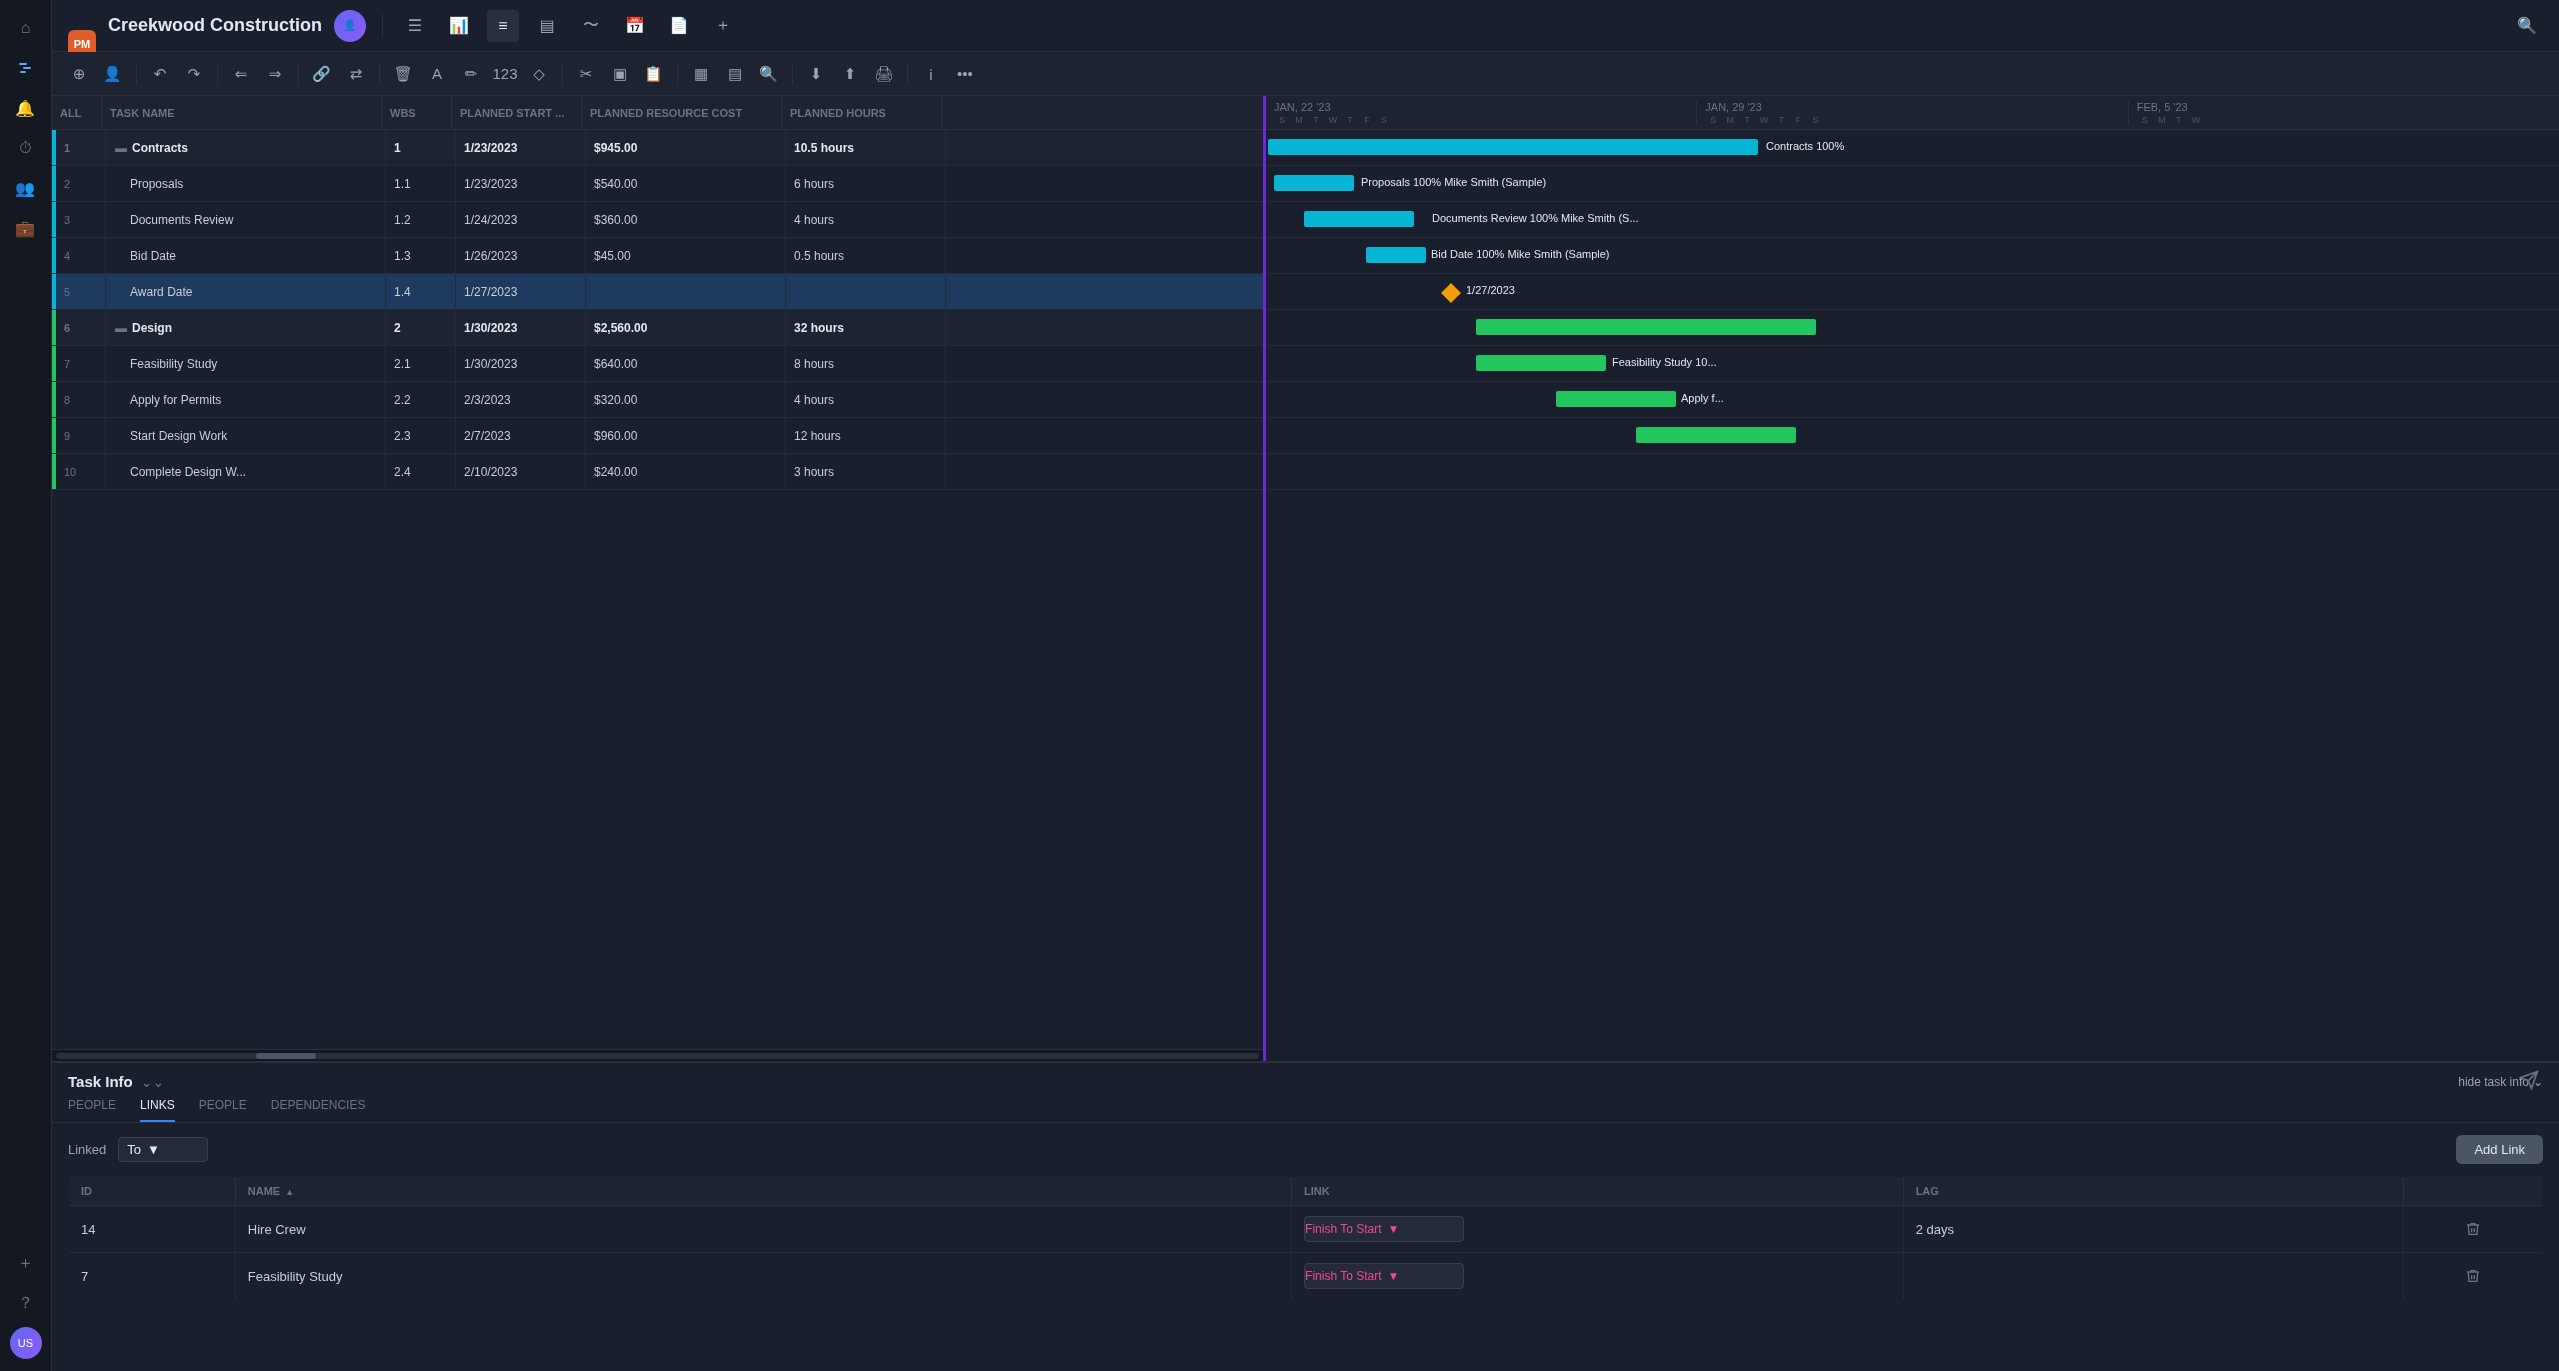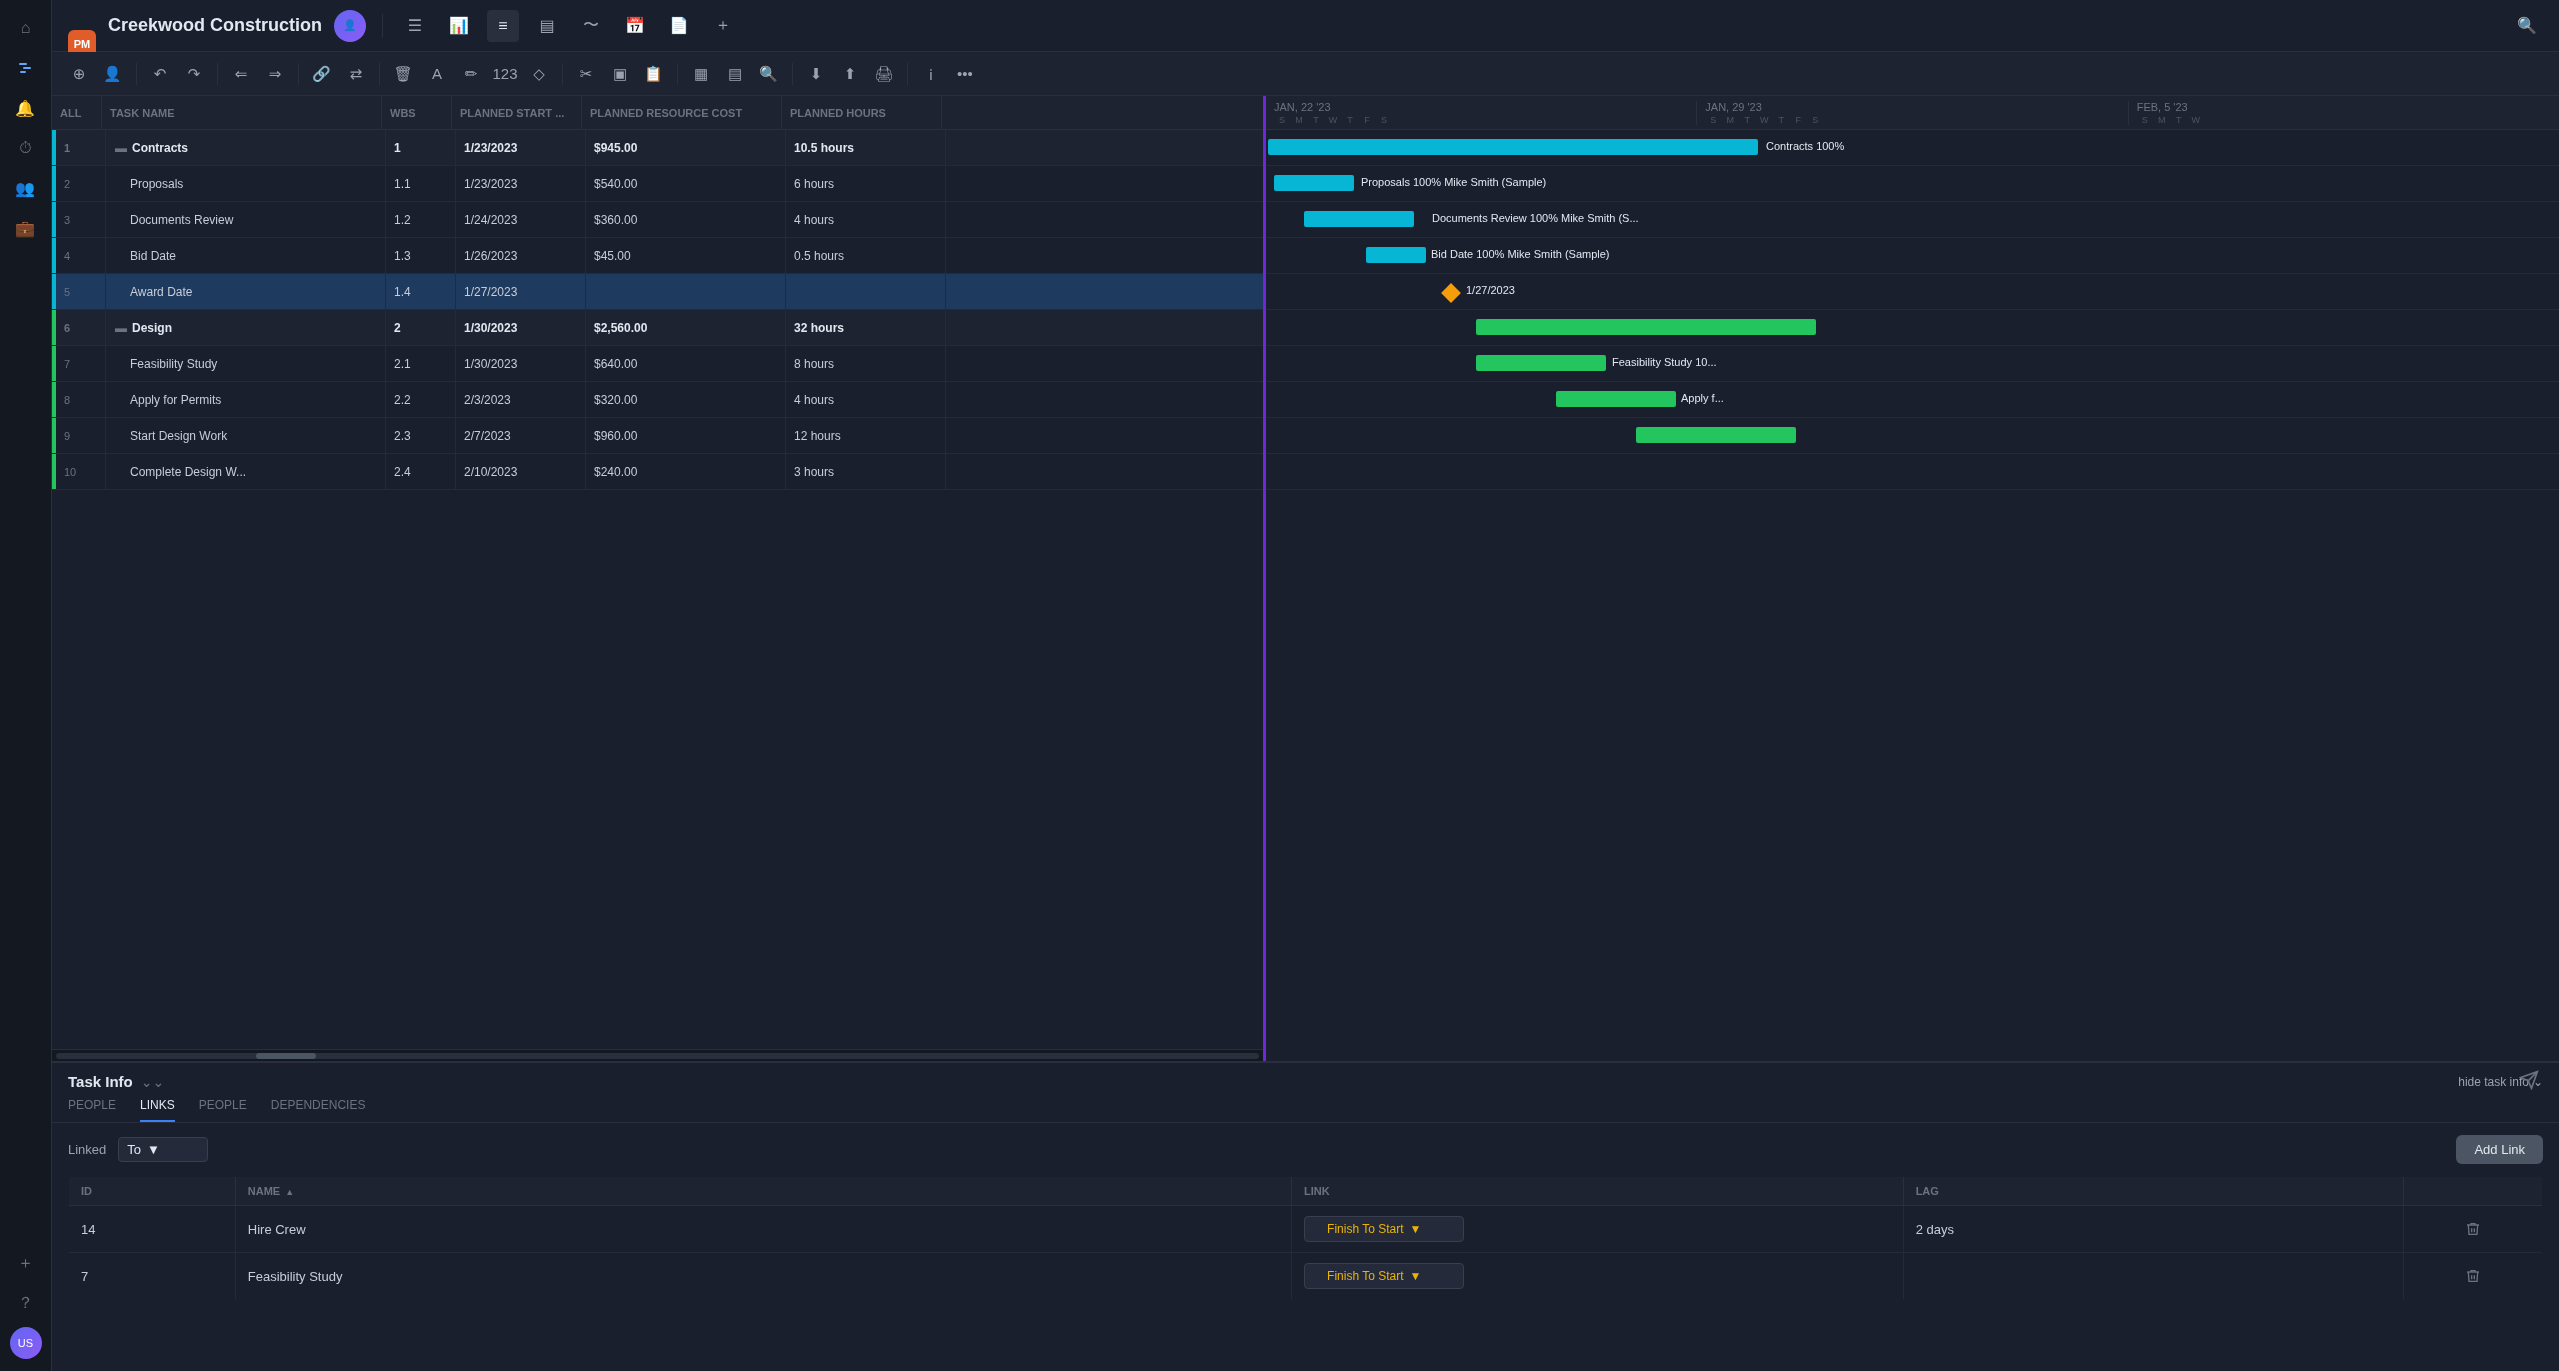--- a/index.html
+++ b/index.html
@@ -394,22 +394,22 @@
       border-bottom: 1px solid #252a3a;
       border-right: 1px solid #252a3a;
       font-size: 13px;
       color: #c8cdd8;
     }
     .links-table tr:last-child td { border-bottom: none; }
     .link-dropdown {
       background: #252a3a;
       border: 1px solid #3a3f50;
       border-radius: 4px;
-      padding: 5px 22px;
-      color: #eab308;
+      padding: 5px 0;
+      color: #ec4899;
       font-size: 12px;
       display: inline-flex;
       align-items: center;
       gap: 6px;
       cursor: pointer;
       min-width: 160px;
     }
     .delete-btn {
       color: #6b7280;
       cursor: pointer;

